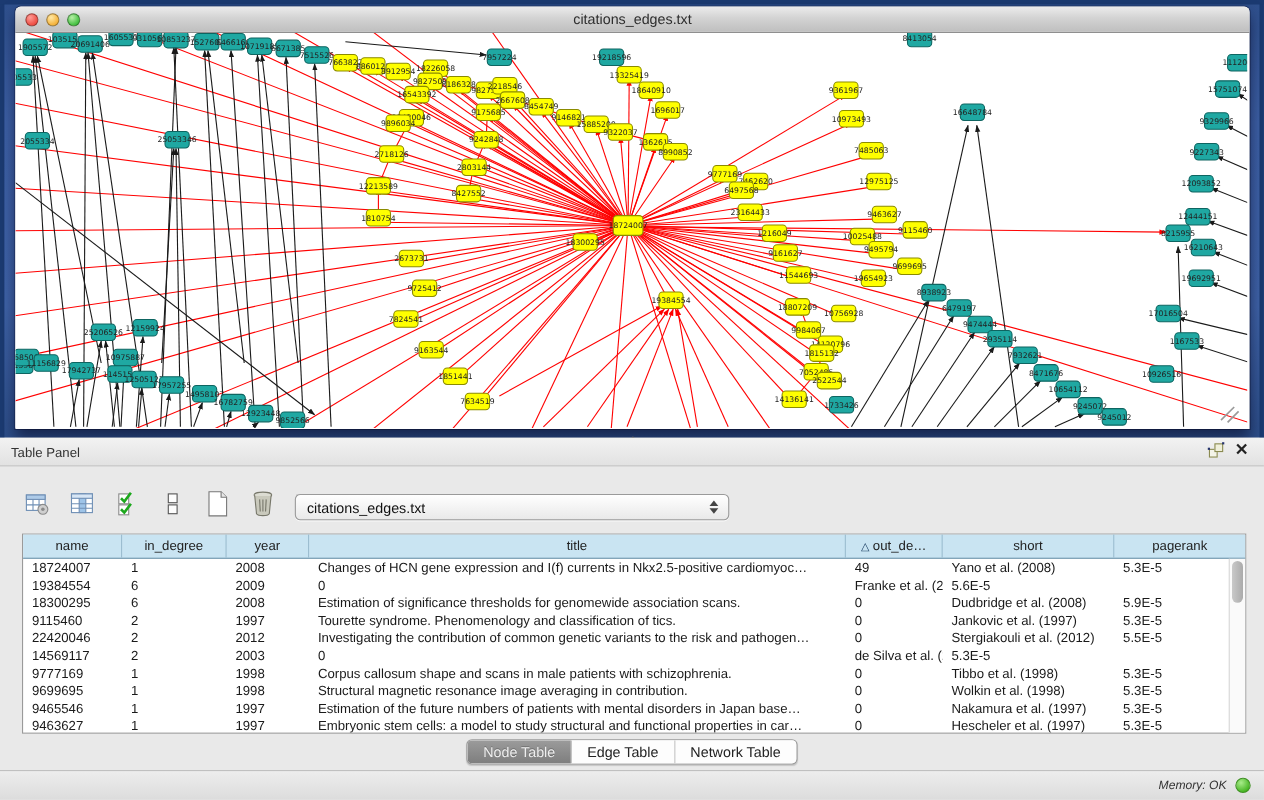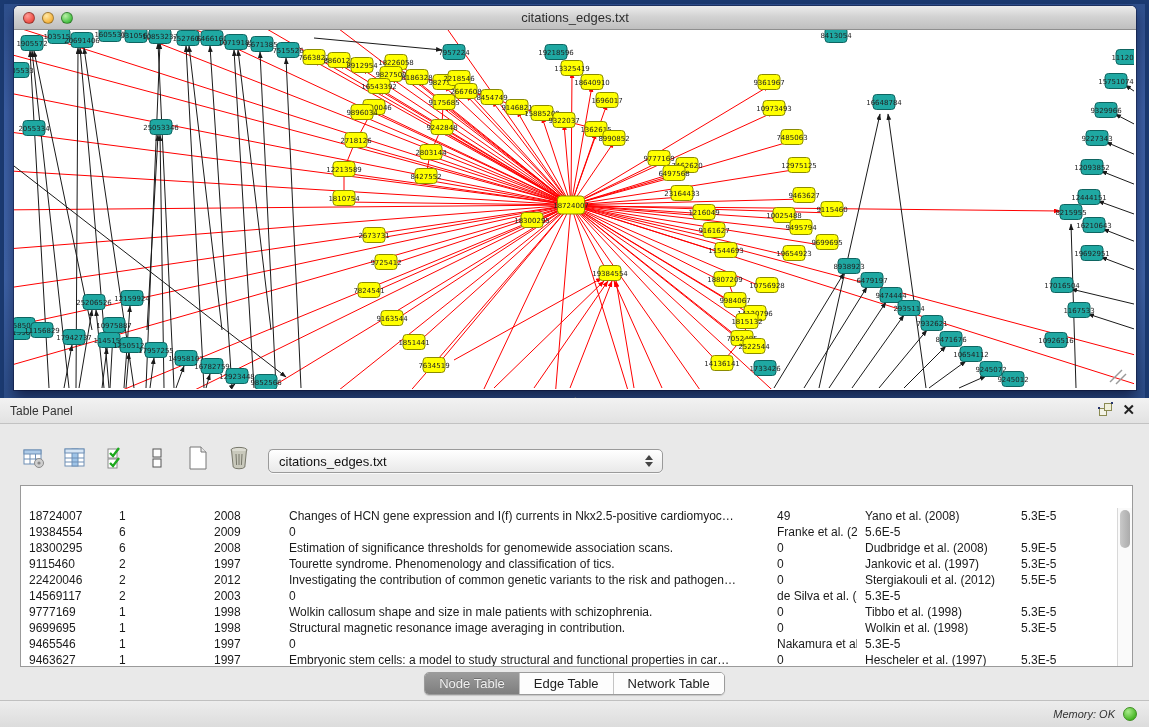--- a/index.html
+++ b/index.html
@@ -612,20 +612,29 @@
 
   <div class="combo">
     <span class="combo-label">citations_edges.txt</span>
     <span class="combo-arrows">
       <span class="tri up"></span>
         <span class="tri dn"></span>
     </span>
   </div>
 
   <div class="tablebox">
+    <div class="thead" id="thead">
+        <div class="th">name</div>
+        <div class="th">in_degree</div>
+        <div class="th">year</div>
+        <div class="th">title</div>
+        <div class="th"><span class="sort-tri">△</span>out_de…</div>
+        <div class="th">short</div>
+        <div class="th">pagerank</div>
+      </div>
     <div class="tbody" id="tbody">
         <div class="trow">
           <div class="td">18724007</div>
           <div class="td">1</div>
           <div class="td">2008</div>
           <div class="td">Changes of HCN gene expression and I(f) currents in Nkx2.5-positive cardiomyoc…</div>
           <div class="td">49</div>
           <div class="td">Yano et al. (2008)</div>
           <div class="td">5.3E-5</div>
         </div>
@@ -669,38 +678,39 @@
           <div class="td">2</div>
           <div class="td">2003</div>
           <div class="td">0</div>
           <div class="td">de Silva et al. (2003)</div>
           <div class="td">5.3E-5</div>
         </div>
         <div class="trow">
           <div class="td">9777169</div>
           <div class="td">1</div>
           <div class="td">1998</div>
-          <div class="td">Wolkin callosum shape and size in male patients with schizophrenia.</div>
+          <div class="td">Corpus callosum shape and scans in male patients with schizophrenia.</div>
           <div class="td">0</div>
           <div class="td">Tibbo et al. (1998)</div>
           <div class="td">5.3E-5</div>
         </div>
         <div class="trow">
           <div class="td">9699695</div>
           <div class="td">1</div>
           <div class="td">1998</div>
           <div class="td">Structural magnetic resonance image averaging in contribution.</div>
           <div class="td">0</div>
           <div class="td">Wolkin et al. (1998)</div>
           <div class="td">5.3E-5</div>
         </div>
         <div class="trow">
           <div class="td">9465546</div>
           <div class="td">1</div>
           <div class="td">1997</div>
+          <div class="td">Estimation of the future numbers of patients with mental disorders in Japan base…</div>
           <div class="td">0</div>
           <div class="td">Nakamura et al. (1997)</div>
           <div class="td">5.3E-5</div>
         </div>
         <div class="trow">
           <div class="td">9463627</div>
           <div class="td">1</div>
           <div class="td">1997</div>
           <div class="td">Embryonic stem cells: a model to study structural and functional properties in car…</div>
           <div class="td">0</div>

